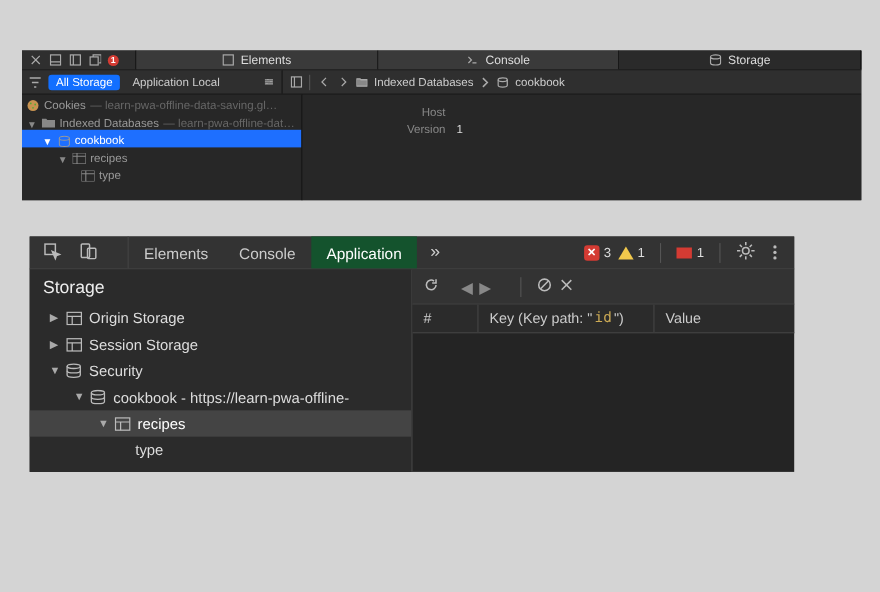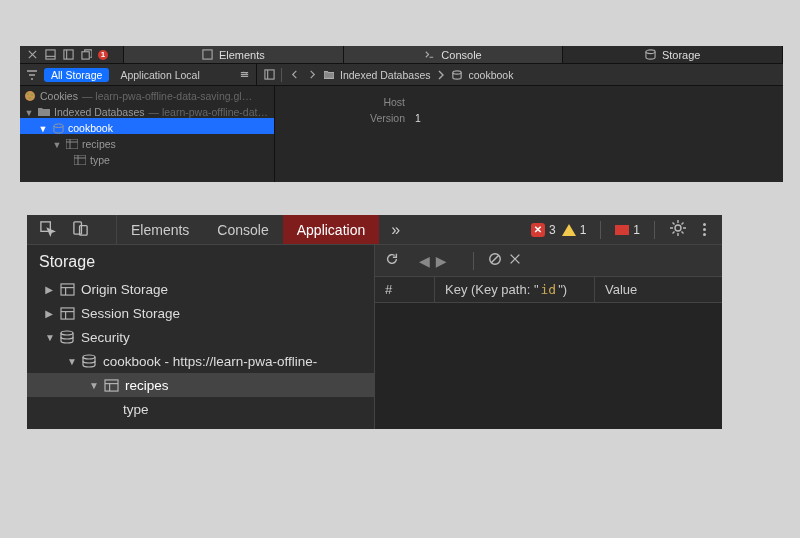--- a/index.html
+++ b/index.html
@@ -107,21 +107,21 @@
     display:flex; align-items:stretch;
     border-bottom: 1px solid #444;
   }
   .ch-left-ico {
     width: 90px;
     display:flex; align-items:center; gap:16px; padding:0 12px;
     border-right:1px solid #444;
   }
   .ch-left-ico svg{width:17px;height:17px;stroke:#bbb;fill:none;stroke-width:1.4;}
   .ch-tab { padding:0 14px; display:flex; align-items:center; color:#ccc; font-size:14px; }
-  .ch-tab.active { background:#7f1d1d; color:#fff; }
+  .ch-tab.active { background:#14532d; color:#fff; }
   .ch-more { padding:0 12px; display:flex;align-items:center;color:#ccc;font-size:16px;}
   .ch-spacer{flex:1;}
   .ch-badges{display:flex;align-items:center;gap:6px;padding-right:6px;}
   .badge { display:flex;align-items:center;gap:4px;font-size:12px;color:#ddd;}
   .badge .oct{width:14px;height:14px;border-radius:3px;display:flex;align-items:center;justify-content:center;color:#fff;font-size:10px;font-weight:bold;}
   .oct.red{background:#d43b33;}
   .badge .tri{width:0;height:0;border-left:7px solid transparent;border-right:7px solid transparent;border-bottom:12px solid #f2c94c;position:relative;}
   .badge.red-flag .flag{width:14px;height:10px;background:#d43b33;position:relative;}
   .ch-divider{width:1px;height:18px;background:#555;margin:0 8px;}
   .ch-gear{width:18px;height:18px;stroke:#bbb;fill:none;stroke-width:1.4;}

